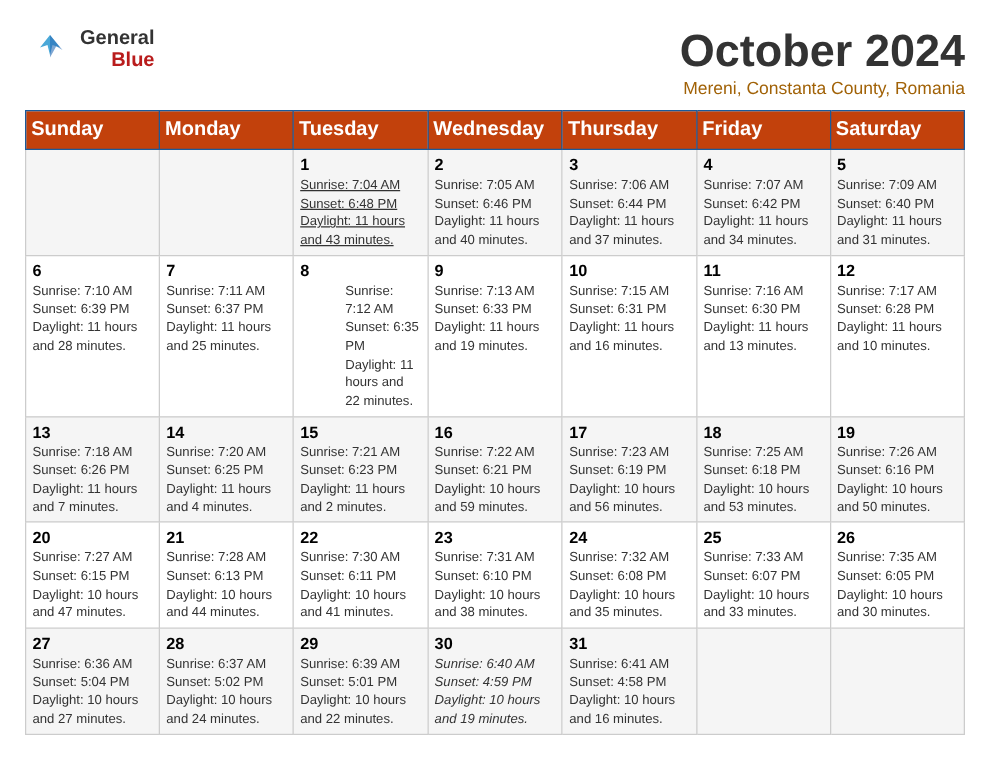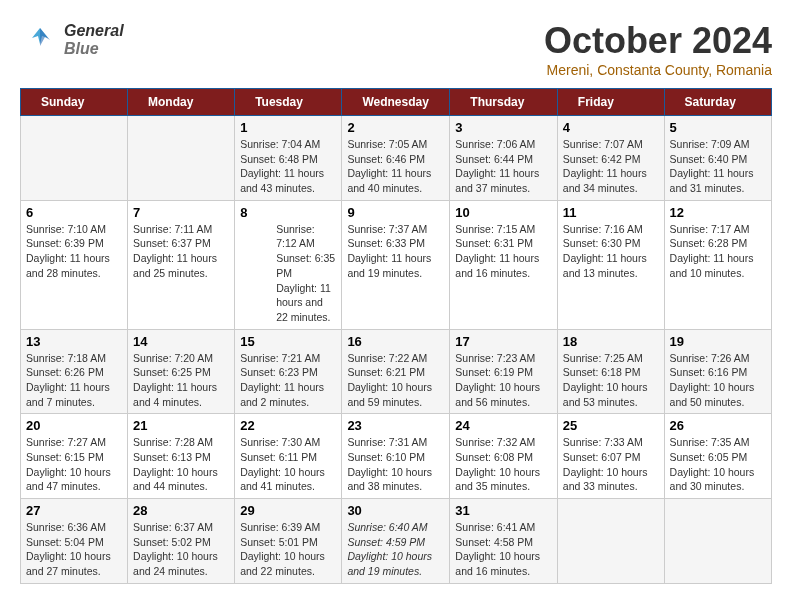--- a/index.html
+++ b/index.html
@@ -27,25 +27,25 @@
     .location {
       font-size: 14px;
       color: #a16207;
     }
     table {
       width: 100%;
       border-collapse: collapse;
       font-size: 11px;
     }
     thead tr th {
-      background-color: #7f1d1d;
+      background-color: #c2410c;
       color: #fff;
-      padding: 6px 20px;
+      padding: 6px 4px;
       text-align: left;
-      font-size: 12px;
+      font-size: 16px;
       font-weight: bold;
       border: 1px solid #1a5a9a;
     }
     tbody tr td {
       border: 1px solid #ccc;
       padding: 4px 5px;
       vertical-align: top;
       width: 108px;
       min-height: 80px;
     }
@@ -74,31 +74,31 @@
       gap: 4px;
     }
     .logo-icon {
       width: 40px;
       height: 40px;
     }
     .logo-label {
       display: flex;
       flex-direction: column;
       line-height: 1.1;
-      font-style: italic;
     }
     .logo-general {
       font-size: 16px;
       font-weight: bold;
       color: #333;
     }
     .logo-blue {
       font-size: 16px;
       font-weight: bold;
-      color: #737373;
+      color: #b91c1c;
+      text-align: right;
     }
   </style>
 </head>
 <body>
 
 <div class="header">
   <div class="logo-wrap">
     <svg class="logo-icon" viewBox="0 0 40 40" xmlns="http://www.w3.org/2000/svg">
 
       <path d="M20 8 L28 18 L22 16 L20 24 L18 16 L12 18 Z" fill="#4aa8d8"></path>
@@ -126,21 +126,21 @@
         <th>Friday</th>
         <th>Saturday</th>
       </tr>
   </thead>
   <tbody>
   <tr>
         <td></td>
         <td></td>
         <td>
           <span class="day-number">1</span>
-          <div class="day-info" style="white-space: pre-line;">Sunrise: 7:04 AM
+          <div class="day-info" style="white-space: pre-line; text-decoration: underline;">Sunrise: 7:04 AM
 Sunset: 6:48 PM
 Daylight: 11 hours and 43 minutes.</div>
         </td>
         <td>
           <span class="day-number">2</span>
           <div class="day-info" style="white-space: pre-line;">Sunrise: 7:05 AM
 Sunset: 6:46 PM
 Daylight: 11 hours and 40 minutes.</div>
         </td>
         <td>
@@ -176,21 +176,21 @@
 Daylight: 11 hours and 25 minutes.</div>
         </td>
         <td>
           <span class="day-number">8</span>
           <div class="day-info" style="white-space: pre-line; margin-left: 36px;">Sunrise: 7:12 AM
 Sunset: 6:35 PM
 Daylight: 11 hours and 22 minutes.</div>
         </td>
         <td>
           <span class="day-number">9</span>
-          <div class="day-info" style="white-space: pre-line;">Sunrise: 7:37 AM
+          <div class="day-info" style="white-space: pre-line;">Sunrise: 7:13 AM
 Sunset: 6:33 PM
 Daylight: 11 hours and 19 minutes.</div>
         </td>
         <td>
           <span class="day-number">10</span>
           <div class="day-info" style="white-space: pre-line;">Sunrise: 7:15 AM
 Sunset: 6:31 PM
 Daylight: 11 hours and 16 minutes.</div>
         </td>
         <td>

